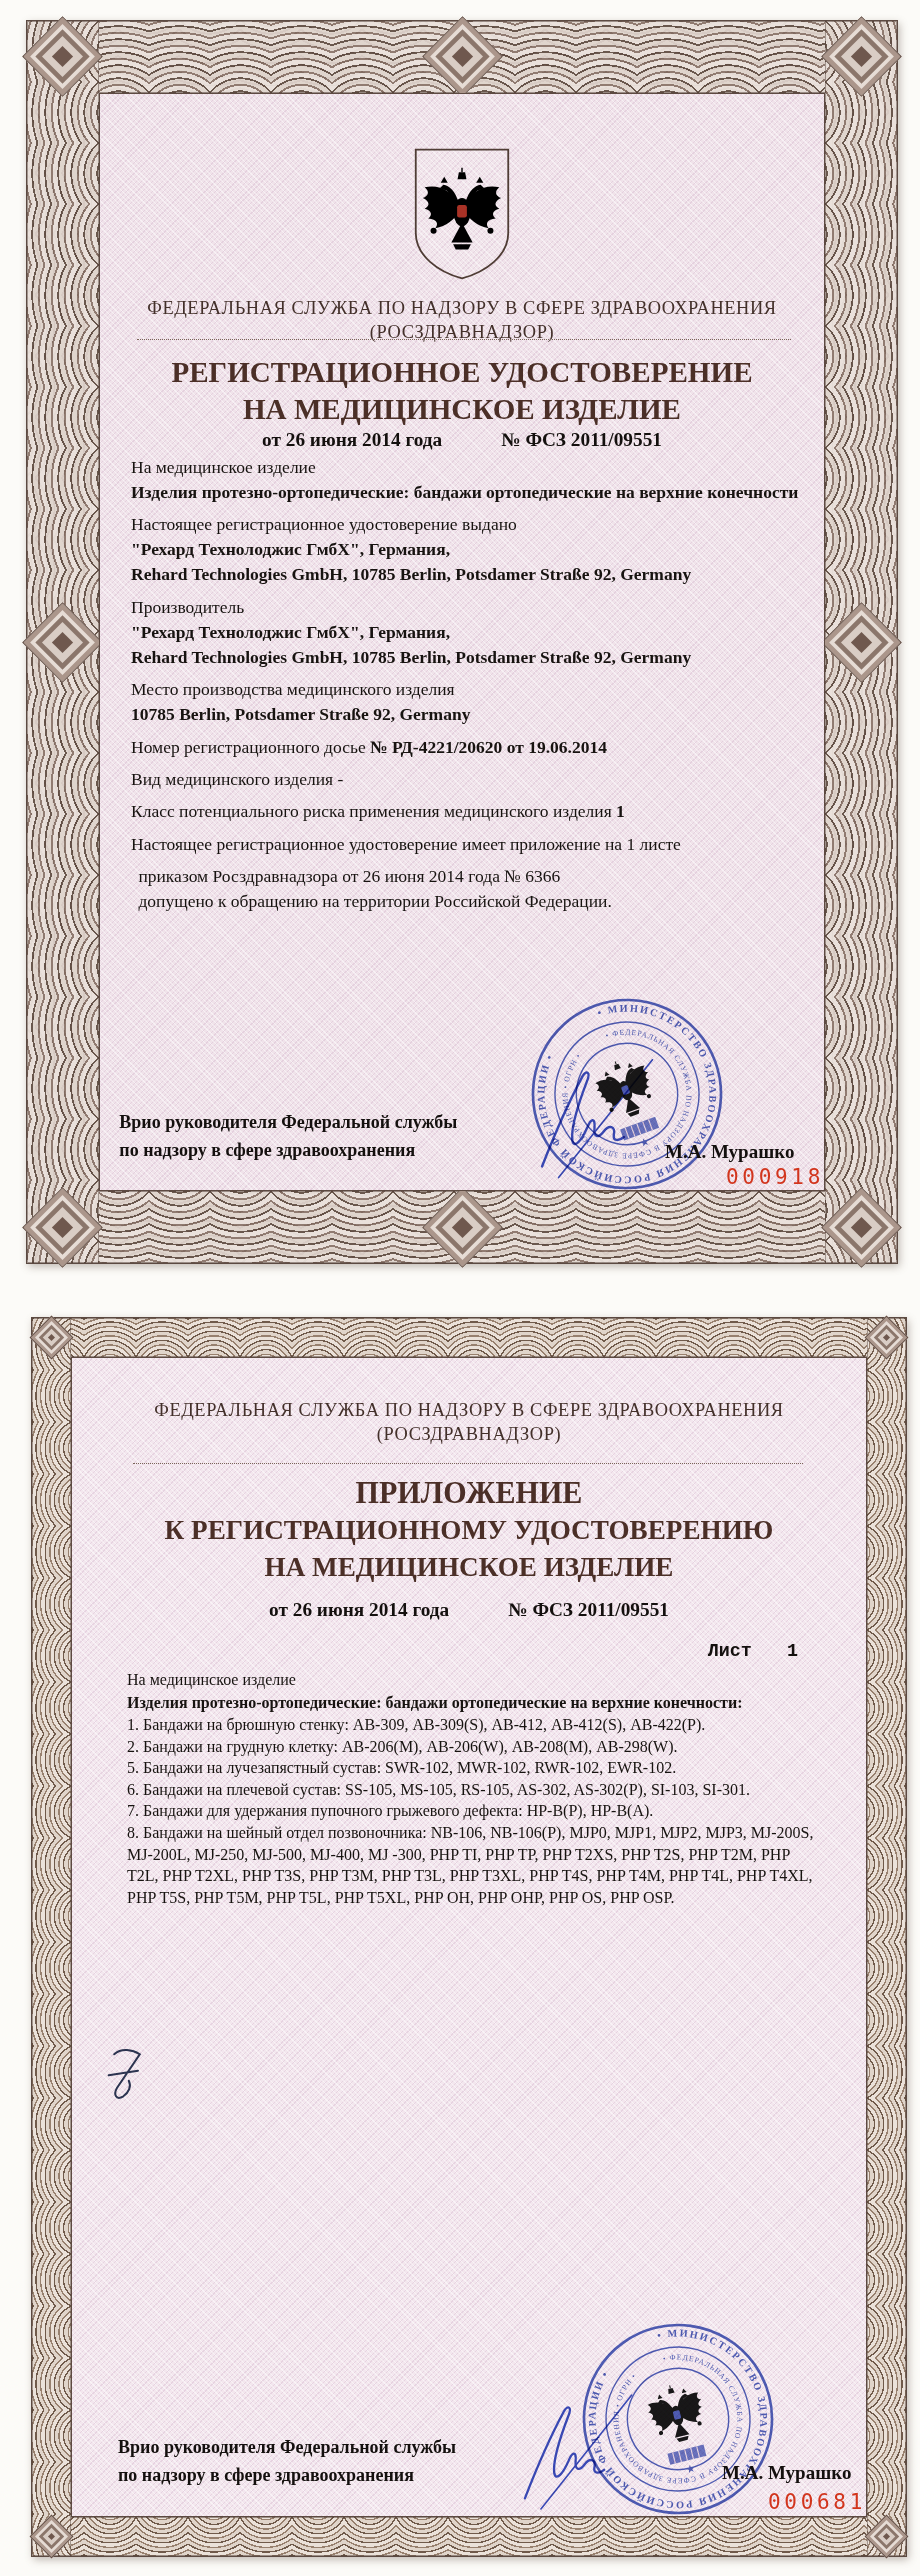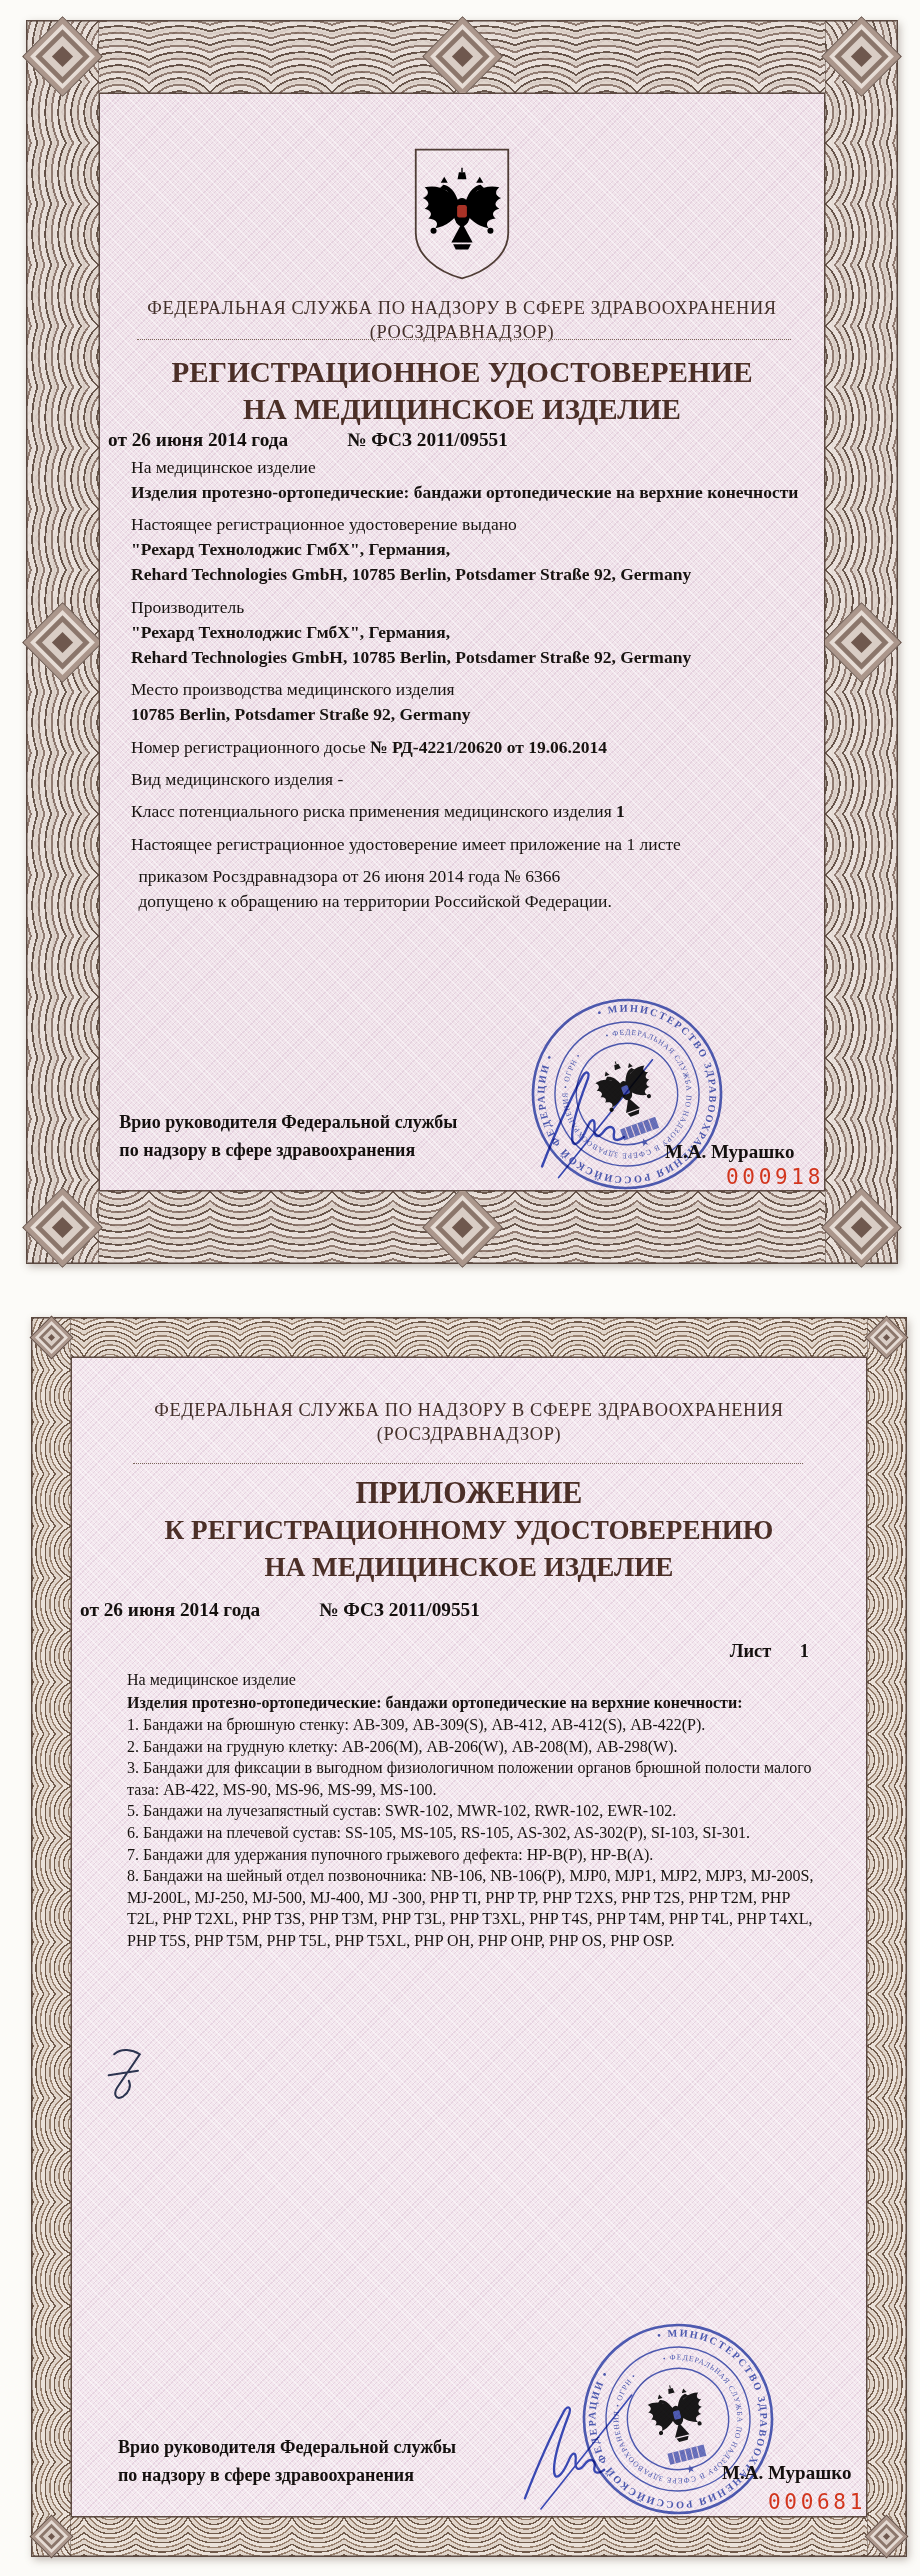--- a/index.html
+++ b/index.html
@@ -88,25 +88,25 @@
 
   .sep{position:absolute;border-top:1.4px dotted #7a6458;}
   #doc1 .sep{top:245px;left:37px;right:33px;}
   #doc2 .sep{top:105px;left:61px;right:63px;}
 
   .cert-title{position:absolute;left:0;right:0;text-align:center;font-weight:bold;color:#4b2f27;}
   #doc1 .cert-title{top:259px;font-size:30px;line-height:37px;transform:scaleX(.97);}
   #doc2 .cert-title{top:116px;font-size:28px;line-height:37px;transform:scaleX(.97);}
   #doc2 .cert-title .t1{font-size:31px;}
 
-  .dateline{position:absolute;left:8px;right:0;display:flex;gap:59px;
+  .dateline{position:absolute;left:0;right:0;display:flex;justify-content:center;gap:59px;
             font-weight:bold;color:#14100e;font-size:19.3px;}
   #doc1 .dateline{top:335px;} #doc2 .dateline{top:241px;}
 
-  .sheet{position:absolute;right:57px;font-weight:bold;font-size:18.4px;color:#14100e;}
+  .sheet{position:absolute;right:68px;font-weight:bold;font-size:18.4px;color:#14100e;font-family:Liberation Mono, monospace;}
   #doc2 .sheet{top:283px;}
   .sheet .num{margin-left:24px;}
 
   .bodytext{position:absolute;color:#171310;}
   #doc1 .bodytext{top:361px;left:31px;right:22px;font-size:17.5px;line-height:25px;}
   #doc1 .bodytext p{margin:0 0 7.4px 0;}
   #doc1 .bodytext p.tight{margin:0;}
   #doc2 .bodytext{top:310px;left:55px;right:42px;font-size:16px;line-height:21.6px;}
   #doc2 .bodytext p{margin:0;}
   #doc2 .bodytext .intro{line-height:23px;}
@@ -311,21 +311,20 @@
     <div class="sheet">
       <span>Лист</span>
       <span class="num">1</span>
     </div>
 
     <div class="bodytext">
       <p class="intro">На медицинское изделие</p>
       <p class="intro"><b>Изделия протезно-ортопедические: бандажи ортопедические на верхние конечности:</b></p>
       <p>1. Бандажи на брюшную стенку: АВ-309, АВ-309(S), АВ-412, АВ-412(S), АВ-422(Р).</p>
       <p>2. Бандажи на грудную клетку: АВ-206(М), АВ-206(W), АВ-208(М), АВ-298(W).</p>
-      <p>3. Бандажи для фиксации в выгодном физиологичном положении органов брюшной полости малого таза: АВ-422, MS-90, MS-96, MS-99, MS-100.</p>
       <p>5. Бандажи на лучезапястный сустав: SWR-102, MWR-102, RWR-102, EWR-102.</p>
       <p>6. Бандажи на плечевой сустав: SS-105, MS-105, RS-105, AS-302, AS-302(P), SI-103, SI-301.</p>
       <p>7. Бандажи для удержания пупочного грыжевого дефекта: НР-В(Р), НР-В(А).</p>
       <p>8. Бандажи на шейный отдел позвоночника: NB-106, NB-106(P), MJP0, MJP1, MJP2, MJP3, MJ-200S, MJ-200L, MJ-250, MJ-500, MJ-400, MJ -300, PHP TI, PHP TP, PHP T2XS, PHP T2S, PHP T2M, PHP T2L, PHP T2XL, PHP T3S, PHP T3M, PHP T3L, PHP T3XL, PHP T4S, PHP T4M, PHP T4L, PHP T4XL, PHP T5S, PHP T5M, PHP T5L, PHP T5XL, PHP OH, PHP OHP, PHP OS, PHP OSP.</p>
     </div>
 
     <svg class="zmark" width="48" height="64" viewBox="0 0 52 70">
       <path d="M12,9 C20,2 32,4 40,9 L15,46 C11,53 14,60 22,55 C28,51 31,44 28,38 M6,32 L38,27" fill="none" stroke="#2c3450" stroke-width="2.2" stroke-linecap="round"></path>
     </svg>
 

